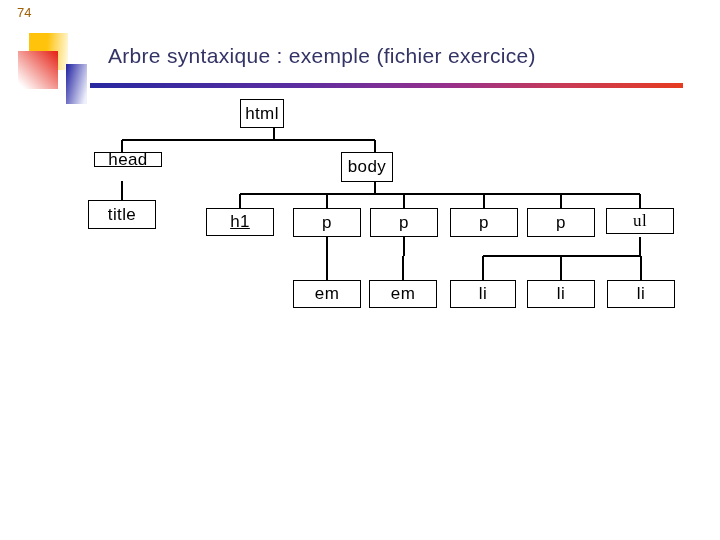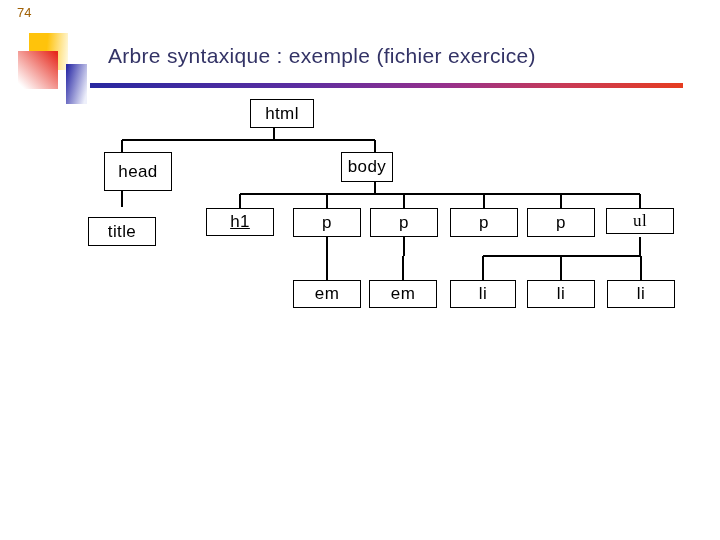--- a/index.html
+++ b/index.html
@@ -103,24 +103,24 @@
         <line x1="327" y1="256" x2="327" y2="280" stroke="#000000" stroke-width="1.3" shape-rendering="crispEdges"></line>
         <line x1="404" y1="237" x2="404" y2="256" stroke="#000000" stroke-width="1.3" shape-rendering="crispEdges"></line>
         <line x1="403" y1="256" x2="403" y2="280" stroke="#000000" stroke-width="1.3" shape-rendering="crispEdges"></line>
         <line x1="640" y1="237" x2="640" y2="256" stroke="#000000" stroke-width="1.3" shape-rendering="crispEdges"></line>
         <line x1="483" y1="256" x2="641" y2="256" stroke="#000000" stroke-width="1.3" shape-rendering="crispEdges"></line>
         <line x1="483" y1="256" x2="483" y2="280" stroke="#000000" stroke-width="1.3" shape-rendering="crispEdges"></line>
         <line x1="561" y1="256" x2="561" y2="280" stroke="#000000" stroke-width="1.3" shape-rendering="crispEdges"></line>
         <line x1="641" y1="256" x2="641" y2="280" stroke="#000000" stroke-width="1.3" shape-rendering="crispEdges"></line>
       </svg>
     <div>
-        <div class="node" style="left: 240px; top: 99px; width: 64px; height: 29px; background: rgb(255, 255, 255); border-color: rgb(0, 0, 0); margin-left: 10px;">html</div>
-        <div class="node" style="left: 104px; top: 152px; width: 68px; height: 39px; background: rgb(255, 255, 255); border-color: rgb(0, 0, 0);">head</div>
+        <div class="node" style="left: 240px; top: 99px; width: 44px; height: 29px; background: rgb(255, 255, 255); border-color: rgb(0, 0, 0);">html</div>
+        <div class="node" style="left: 94px; top: 152px; width: 68px; height: 15px; background: rgb(255, 255, 255); border-color: rgb(0, 0, 0);">head</div>
         <div class="node" style="left: 341px; top: 152px; width: 52px; height: 30px; background: rgb(255, 255, 255); border-color: rgb(0, 0, 0);">body</div>
-        <div class="node" style="left: 88px; top: 217px; width: 68px; height: 29px; background: rgb(255, 255, 255); border-color: rgb(0, 0, 0);">title</div>
+        <div class="node" style="left: 88px; top: 200px; width: 68px; height: 29px; background: rgb(255, 255, 255); border-color: rgb(0, 0, 0);">title</div>
         <div class="node" style="left: 206px; top: 208px; width: 68px; height: 28px; background: rgb(255, 255, 255); border-color: rgb(0, 0, 0); text-decoration: underline;">h1</div>
         <div class="node" style="left: 293px; top: 208px; width: 68px; height: 29px; background: rgb(255, 255, 255); border-color: rgb(0, 0, 0);">p</div>
         <div class="node" style="left: 370px; top: 208px; width: 68px; height: 29px; background: rgb(255, 255, 255); border-color: rgb(0, 0, 0);">p</div>
         <div class="node" style="left: 450px; top: 208px; width: 68px; height: 29px; background: rgb(255, 255, 255); border-color: rgb(0, 0, 0);">p</div>
         <div class="node" style="left: 527px; top: 208px; width: 68px; height: 29px; background: rgb(255, 255, 255); border-color: rgb(0, 0, 0);">p</div>
         <div class="node" style="left: 606px; top: 208px; width: 68px; height: 26px; background: rgb(255, 255, 255); border-color: rgb(0, 0, 0); font-family: Liberation Serif, serif;">ul</div>
         <div class="node" style="left: 293px; top: 280px; width: 68px; height: 28px; background: rgb(255, 255, 255); border-color: rgb(0, 0, 0);">em</div>
         <div class="node" style="left: 369px; top: 280px; width: 68px; height: 28px; background: rgb(255, 255, 255); border-color: rgb(0, 0, 0);">em</div>
         <div class="node" style="left: 450px; top: 280px; width: 66px; height: 28px; background: rgb(255, 255, 255); border-color: rgb(0, 0, 0);">li</div>
         <div class="node" style="left: 527px; top: 280px; width: 68px; height: 28px; background: rgb(255, 255, 255); border-color: rgb(0, 0, 0);">li</div>

